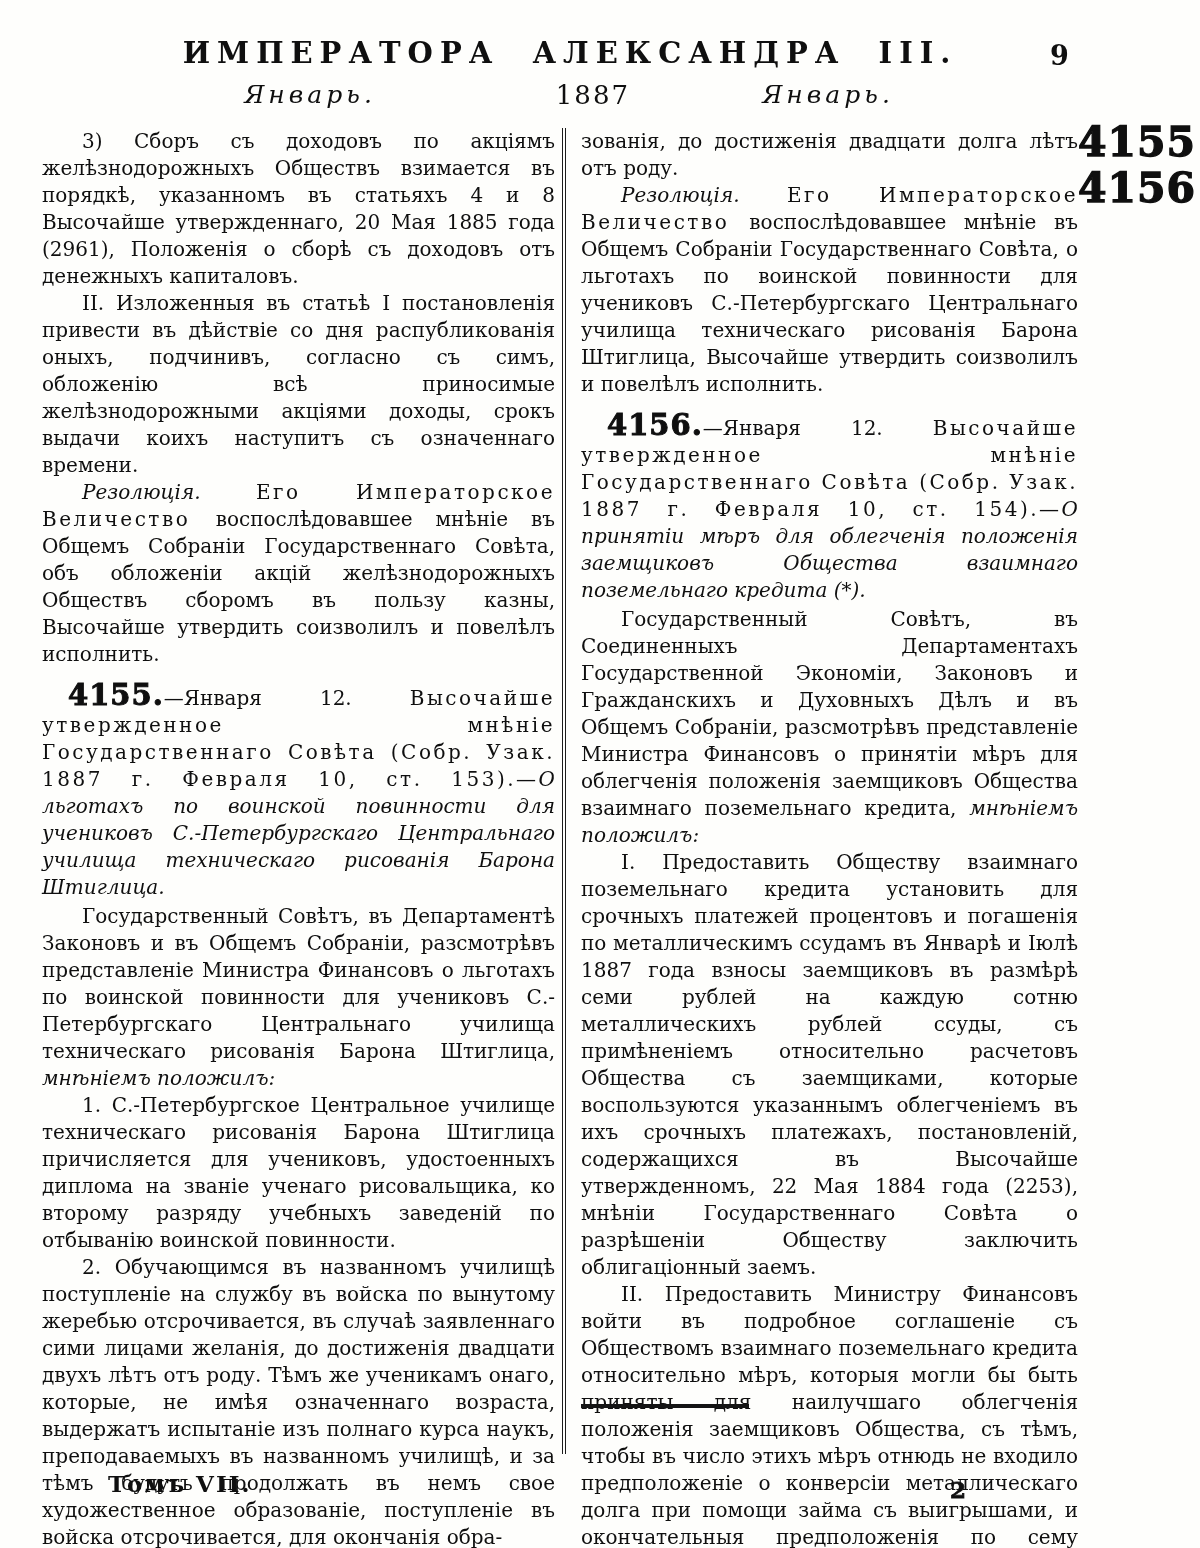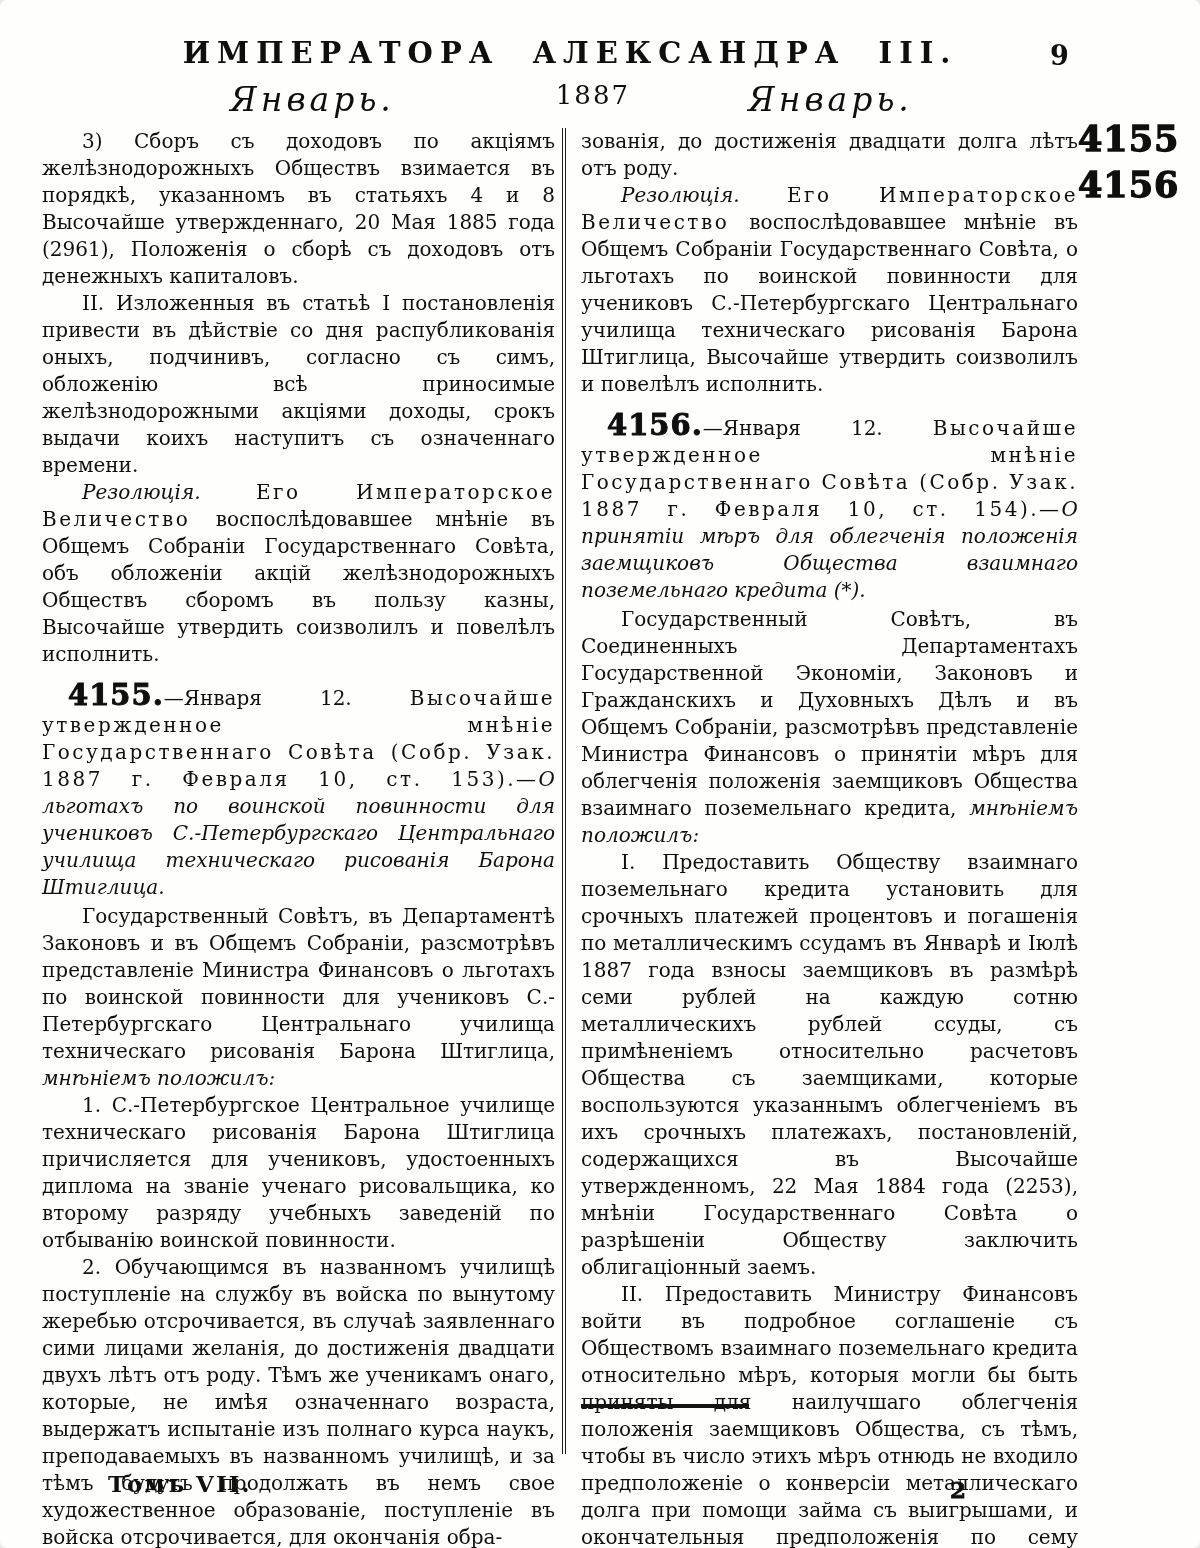--- a/index.html
+++ b/index.html
@@ -4,37 +4,36 @@
 <style>
   html,body{margin:0;padding:0;background:#e8e8e4;}
   .page{
     position:relative;
     width:1200px;height:1548px;
     margin:0 auto;
     background:#fefefc;
     color:#0f0f0f;
     font-family:"DejaVu Serif","Liberation Serif",serif;
     overflow:hidden;
-    border-radius:7px;
   }
   
   .running-title{
     position:absolute;top:36px;left:0;width:1140px;
     text-align:center;
     font-size:29px;font-weight:bold;
     letter-spacing:7px;word-spacing:16px;
     white-space:nowrap;
   }
   .page-number{
     position:absolute;top:40px;left:1050px;
     font-size:27px;font-weight:bold;
   }
   .subheader-month{
     position:absolute;top:80px;
-    font-size:33px;font-style:italic;letter-spacing:4px;
+    font-size:25px;font-style:italic;letter-spacing:4px;
     width:160px;text-align:center;
   }
   .month-left{left:230px;}
   .month-right{left:748px;}
   .subheader-year{
     position:absolute;top:80px;left:500px;width:130px;
     text-align:right;font-size:26px;letter-spacing:2px;
   }
   
   .col{
@@ -55,21 +54,21 @@
   .it{font-style:italic;}
   .sp{letter-spacing:2.5px;}
   .num{
     font-size:29px;font-weight:bold;letter-spacing:1px;
     -webkit-text-stroke:1px #0f0f0f;
     line-height:27px;
   }
   
   .margin-num{
     position:absolute;left:1078px;width:82px;
-    font-size:35px;font-weight:bold;letter-spacing:1px;
+    font-size:41px;font-weight:bold;letter-spacing:1px;
     -webkit-text-stroke:1.3px #0f0f0f;
     white-space:nowrap;
   }
   .margin-n1{top:118px;}
   .margin-n2{top:164px;}
   
   .footnote{position:absolute;left:581px;top:1404px;width:497px;}
   .footnote-rule{width:168px;height:4px;background:#141414;margin-bottom:10px;}
   .footnote-text{
     margin:0;font-size:19px;line-height:26px;

